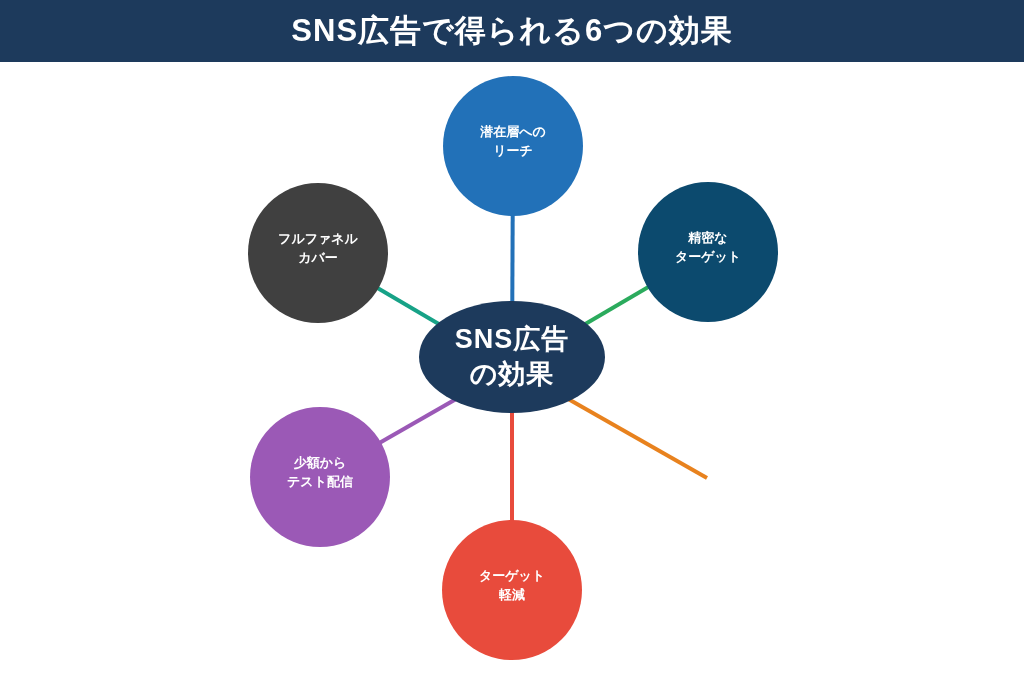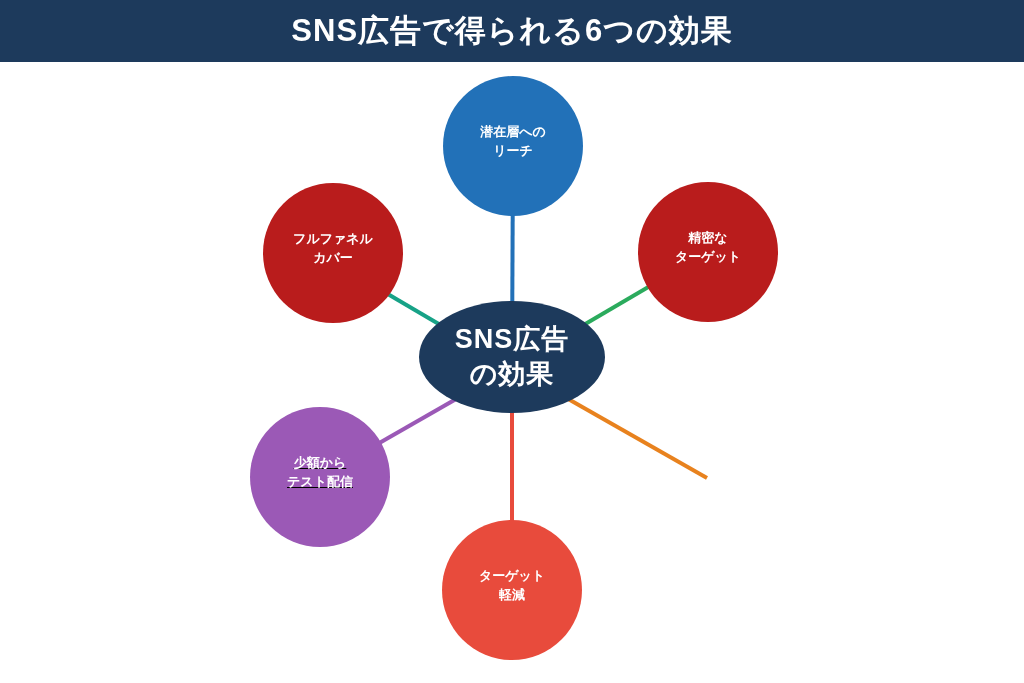--- a/index.html
+++ b/index.html
@@ -49,25 +49,25 @@
     color: #ffffff;
     font-weight: 700;
     white-space: pre-line;
   }
   .node .label {
     font-size: 13px;
     line-height: 1.45;
     transform: translateY(-4px);
   }
   .node-reach    { left: 443px; top: 14px;  background: #2271b8; }
-  .node-target   { left: 638px; top: 120px; background: #b91c1c; }
+  .node-target   { left: 638px; top: 120px; background: #0c4a6e; }
   .node-viral    { left: 637px; top: 346px; background: #e8821e; }
   .node-fatigue  { left: 442px; top: 458px; background: #e84b3c; }
-  .node-budget   { left: 250px; top: 345px; background: #9b59b6; text-decoration: underline; }
-  .node-funnel   { left: 263px; top: 121px; background: #b91c1c; }
+  .node-budget   { left: 250px; top: 345px; background: #9b59b6; }
+  .node-funnel   { left: 248px; top: 121px; background: #404040; }
   .hub {
     position: absolute;
     left: 419px; top: 239px;
     width: 186px; height: 112px;
     border-radius: 50%;
     background: #1d3a5c;
     display: flex;
     align-items: center;
     justify-content: center;
     text-align: center;

